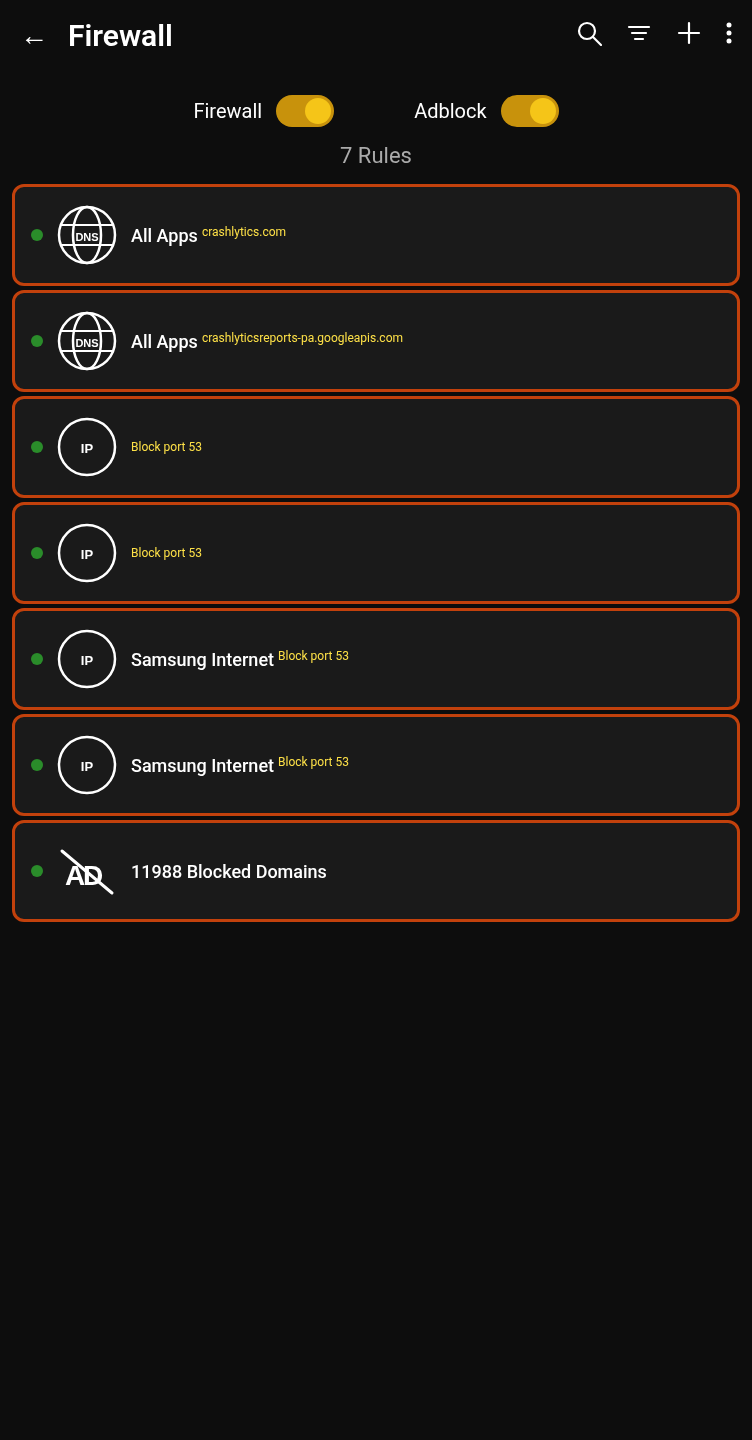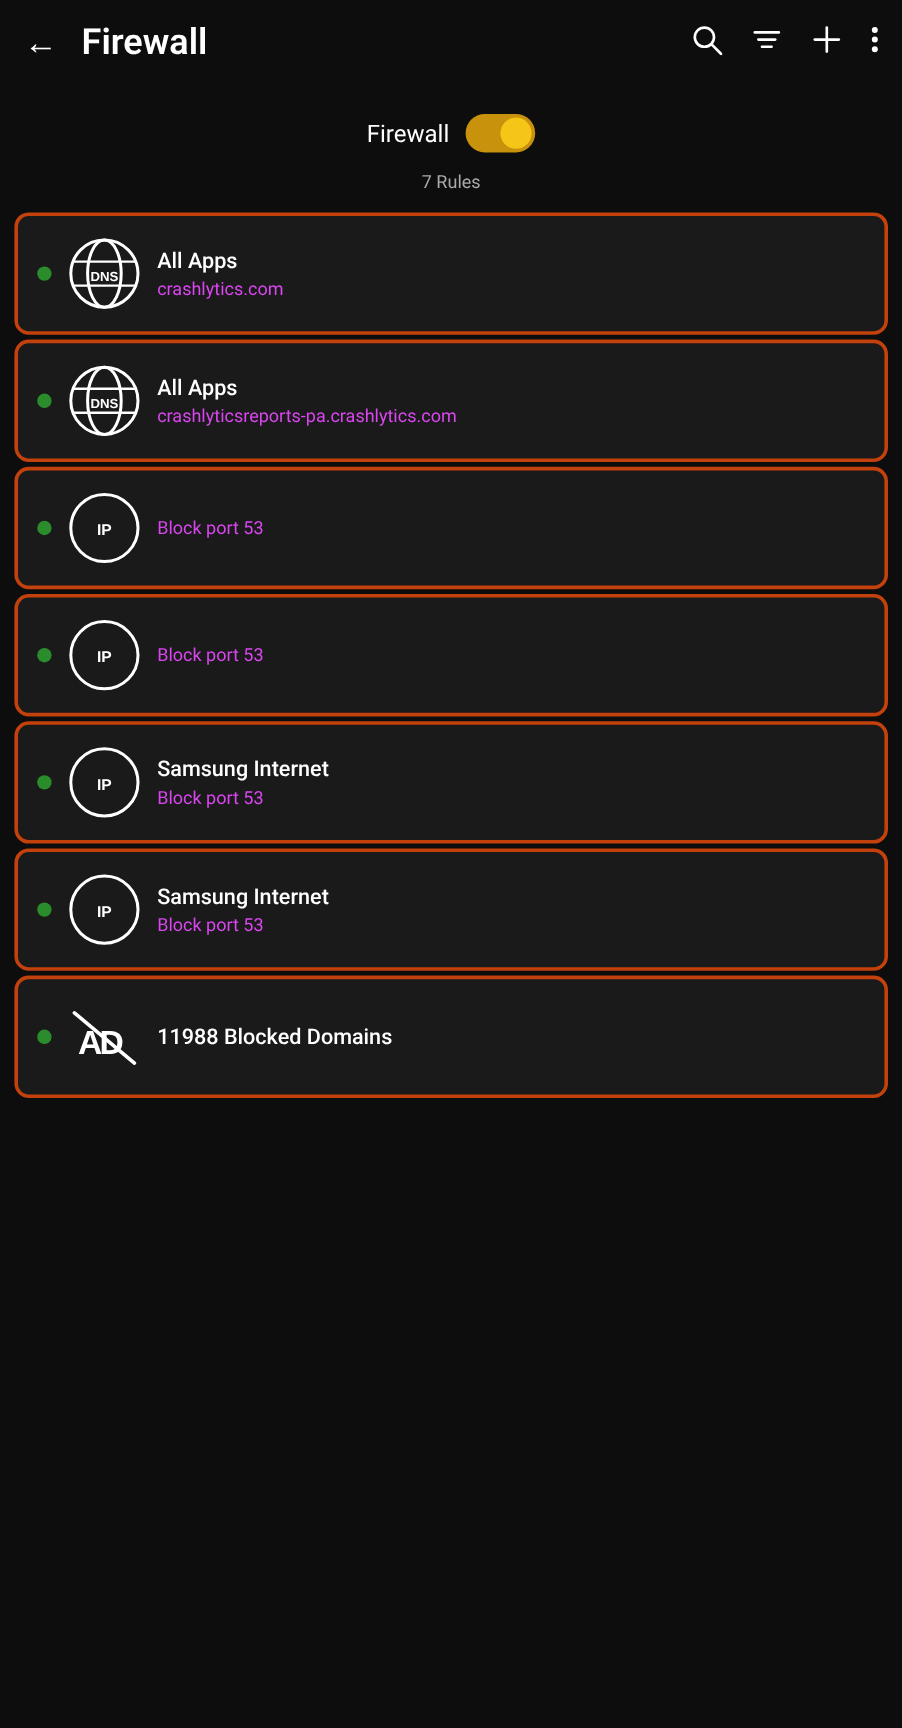--- a/index.html
+++ b/index.html
@@ -75,21 +75,21 @@
       right: 3px;
       width: 26px;
       height: 26px;
       border-radius: 50%;
       background: #f5c518;
     }
 
     
     .rules-count {
       text-align: center;
-      font-size: 15px;
+      font-size: 22px;
       color: #aaa;
       padding: 8px 0 16px;
     }
 
     
     .rules-list {
       display: flex;
       flex-direction: column;
       gap: 4px;
       padding: 0 12px;
@@ -114,31 +114,30 @@
     .rule-icon {
       width: 60px;
       height: 60px;
       flex-shrink: 0;
       display: flex;
       align-items: center;
       justify-content: center;
     }
     .rule-text {
       display: flex;
-      flex-direction: column;
       gap: 4px;
     }
     .rule-title {
       font-size: 18px;
       font-weight: 500;
       color: #fff;
     }
     .rule-subtitle {
-      font-size: 15px;
-      color: #d946ef;
+      font-size: 12px;
+      color: #fde047;
     }
 
     
     .dns-icon svg, .ip-icon svg, .ad-icon svg {
       width: 60px;
       height: 60px;
     }
   </style>
 </head>
 <body>
@@ -180,20 +179,26 @@
   </div>
 </div>
 
 <div class="toggles-row">
   <div class="toggle-group">
     <span class="toggle-label">Firewall</span>
     <div class="toggle-switch on">
       <div class="toggle-knob"></div>
     </div>
   </div>
+  <div class="toggle-group">
+    <span class="toggle-label">Adblock</span>
+    <div class="toggle-switch on">
+      <div class="toggle-knob"></div>
+    </div>
+  </div>
 </div>
 
 <div class="rules-count">7 Rules</div>
 
 <div class="rules-list">
 
   <div class="rule-item">
     <div class="rule-status-dot"></div>
     <div class="rule-icon dns-icon">
       <svg viewBox="0 0 60 60" fill="none">
@@ -216,21 +221,21 @@
       <svg viewBox="0 0 60 60" fill="none">
         <circle cx="30" cy="30" r="28" stroke="white" stroke-width="2.5" fill="none"></circle>
         <ellipse cx="30" cy="30" rx="14" ry="28" stroke="white" stroke-width="2.5" fill="none"></ellipse>
         <line x1="4" y1="20" x2="56" y2="20" stroke="white" stroke-width="2"></line>
         <line x1="4" y1="40" x2="56" y2="40" stroke="white" stroke-width="2"></line>
         <text x="30" y="36" text-anchor="middle" fill="white" font-size="11" font-weight="700" font-family="sans-serif">DNS</text>
       </svg>
     </div>
     <div class="rule-text">
       <span class="rule-title">All Apps</span>
-      <span class="rule-subtitle">crashlyticsreports-pa.crashlytics.com</span>
+      <span class="rule-subtitle">crashlyticsreports-pa.googleapis.com</span>
     </div>
   </div>
 
   <div class="rule-item">
     <div class="rule-status-dot"></div>
     <div class="rule-icon ip-icon">
       <svg viewBox="0 0 60 60" fill="none">
         <circle cx="30" cy="30" r="28" stroke="white" stroke-width="2.5" fill="none"></circle>
         <text x="30" y="36" text-anchor="middle" fill="white" font-size="13" font-weight="700" font-family="sans-serif">IP</text>
       </svg>

